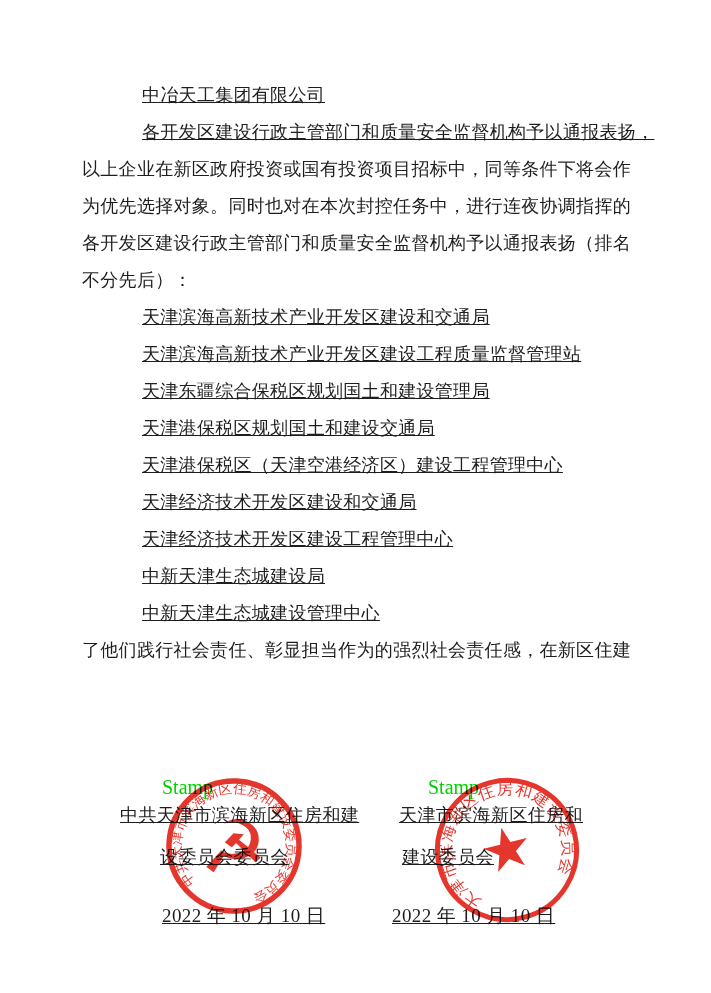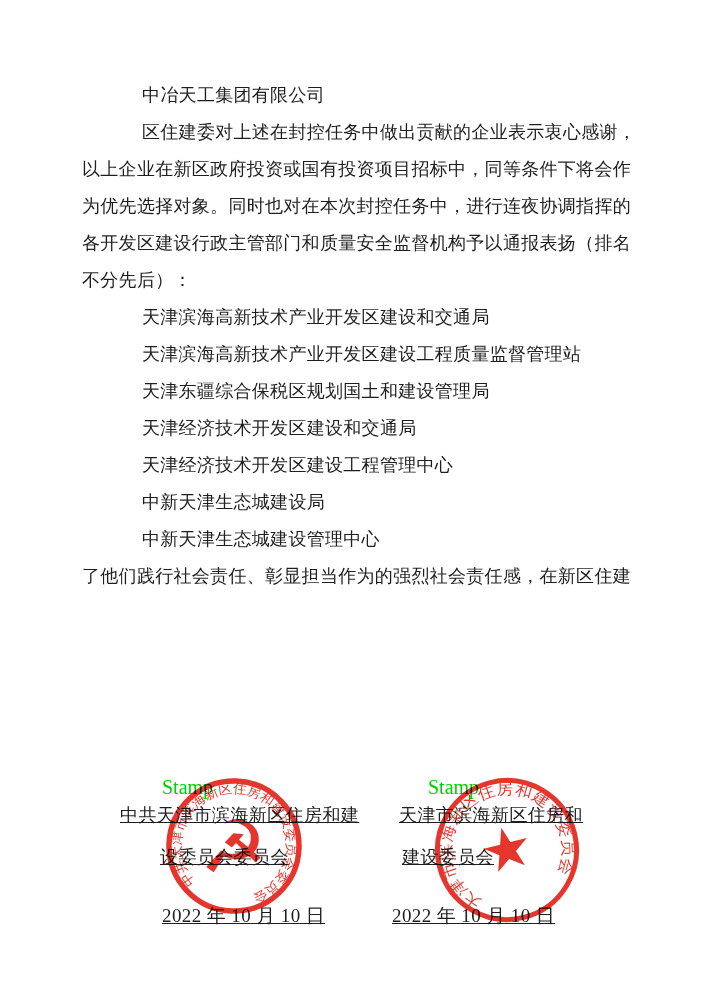--- a/index.html
+++ b/index.html
@@ -12,21 +12,21 @@
     color:var(--text,#1e1e1e);
   }
   .body-text{
     position:absolute;left:82px;top:77px;width:566px;
   }
   .ln{
     height:37px;line-height:37px;
     font-size:18px;letter-spacing:0.3px;
     white-space:nowrap;
   }
-  .ln.ind{padding-left:60px;}
+  .ln.ind{padding-left:60px;text-decoration:underline;}
   .sig-el{
     position:absolute;font-size:18px;white-space:nowrap;
     letter-spacing:0.4px;
     text-decoration:underline;
   }
   .sig-date{font-size:19px;margin-top:20px;}
   .stamp-label{
     position:absolute;font-size:20px;
     color:var(--stamp_label_green,#00d000);
     font-family:"Liberation Serif","DejaVu Serif",serif;
@@ -50,28 +50,30 @@
   .sigR2{left:402px;top:845px;}
   .dateR{left:392px;top:883px;}
 </style>
 </head>
 <body>
 
 <div class="page">
 
   <div class="body-text">
     <div class="ln ind">中冶天工集团有限公司</div>
-    <div class="ln ind">区住建委对上述在封控任务中做出贡献的企业表示衷心感谢，</div>
+    <div class="ln ind">各开发区建设行政主管部门和质量安全监督机构予以通报表扬，</div>
     <div class="ln">以上企业在新区政府投资或国有投资项目招标中，同等条件下将会作</div>
     <div class="ln">为优先选择对象。同时也对在本次封控任务中，进行连夜协调指挥的</div>
     <div class="ln">各开发区建设行政主管部门和质量安全监督机构予以通报表扬（排名</div>
     <div class="ln">不分先后）：</div>
     <div class="ln ind">天津滨海高新技术产业开发区建设和交通局</div>
     <div class="ln ind">天津滨海高新技术产业开发区建设工程质量监督管理站</div>
     <div class="ln ind">天津东疆综合保税区规划国土和建设管理局</div>
+    <div class="ln ind">天津港保税区规划国土和建设交通局</div>
+    <div class="ln ind">天津港保税区（天津空港经济区）建设工程管理中心</div>
     <div class="ln ind">天津经济技术开发区建设和交通局</div>
     <div class="ln ind">天津经济技术开发区建设工程管理中心</div>
     <div class="ln ind">中新天津生态城建设局</div>
     <div class="ln ind">中新天津生态城建设管理中心</div>
     <div class="ln">了他们践行社会责任、彰显担当作为的强烈社会责任感，在新区住建</div>
   </div>
 
   <div class="stamp-label lbl-left">Stamp</div>
   <div class="sig-el sigL1">中共天津市滨海新区住房和建</div>
   <div class="sig-el sigL2">设委员会委员会</div>

